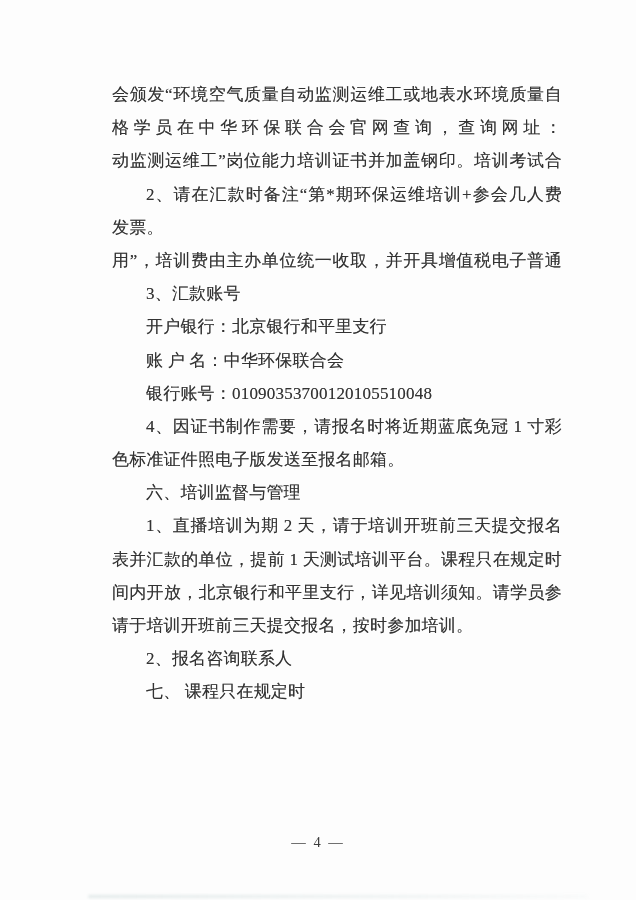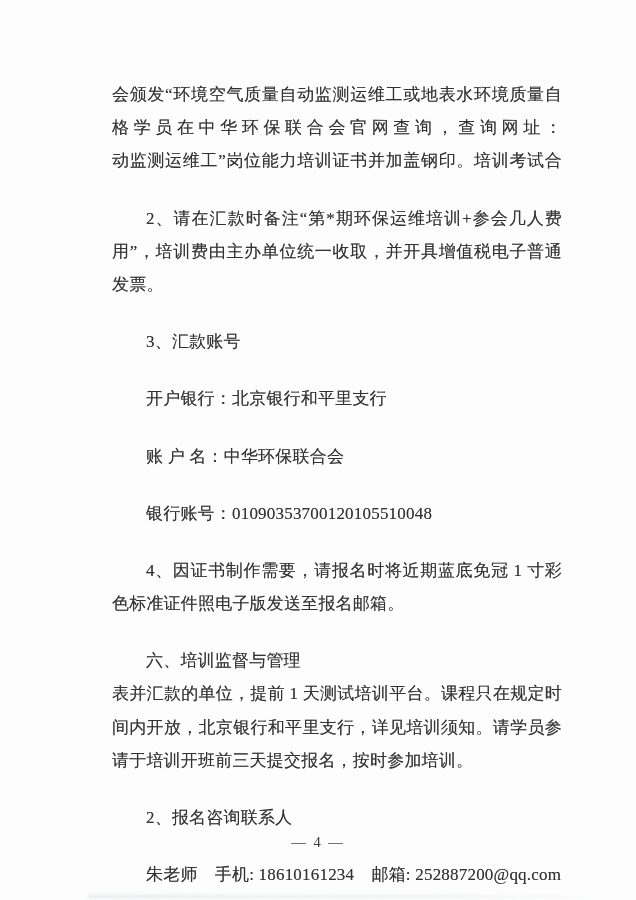--- a/index.html
+++ b/index.html
@@ -25,21 +25,21 @@
     font-size: 17px;
     line-height: 33.2px;
     height: 33.2px;
     letter-spacing: 0.2px;
     text-align: justify;
     text-align-last: left;
     white-space: pre-wrap;
     color: #333333;
     text-shadow: 0 0 0.4px rgba(60,60,60,0.55); 
   }
-  .line.indent { text-indent: 2em; margin-top: 24px; }
+  .line.indent { text-indent: 2em; }
   .line.stretch {
     text-align-last: justify;
     text-justify: inter-character;
   }
   .footer {
     position: absolute;
     top: 834px;
     left: 0;
     width: 100%;
     text-align: center;
@@ -64,33 +64,33 @@
 </style>
 </head>
 <body>
 
 <div class="page">
   <div class="doc-body">
       <div class="line stretch">会颁发“环境空气质量自动监测运维工或地表水环境质量自</div>
       <div class="line stretch">格学员在中华环保联合会官网查询，查询网址：</div>
       <div class="line stretch">动监测运维工”岗位能力培训证书并加盖钢印。培训考试合</div>
       <div class="line indent stretch">2、请在汇款时备注“第*期环保运维培训+参会几人费</div>
+      <div class="line">发票。</div>
       <div class="line stretch">用”，培训费由主办单位统一收取，并开具增值税电子普通</div>
-      <div class="line">发票。</div>
       <div class="line indent">3、汇款账号</div>
       <div class="line indent">开户银行：北京银行和平里支行</div>
       <div class="line indent">账 户 名：中华环保联合会</div>
       <div class="line indent">银行账号：01090353700120105510048</div>
       <div class="line indent stretch">4、因证书制作需要，请报名时将近期蓝底免冠 1 寸彩</div>
       <div class="line">色标准证件照电子版发送至报名邮箱。</div>
       <div class="line indent">六、培训监督与管理</div>
+      <div class="line indent stretch">1、直播培训为期 2 天，请于培训开班前三天提交报名</div>
       <div class="line stretch">表并汇款的单位，提前 1 天测试培训平台。课程只在规定时</div>
       <div class="line stretch">间内开放，北京银行和平里支行，详见培训须知。请学员参</div>
       <div class="line">请于培训开班前三天提交报名，按时参加培训。</div>
       <div class="line indent">2、报名咨询联系人</div>
-      <div class="line indent">朱老师　手机: 18610161234　邮箱: 252887200@qq.com</div>
       <div class="line indent">七、 课程只在规定时</div>
     </div>
 
   <div class="footer">— 4 —</div>
 
   <div class="scan-shadow"></div>
 </div>
 
 </body></html>

